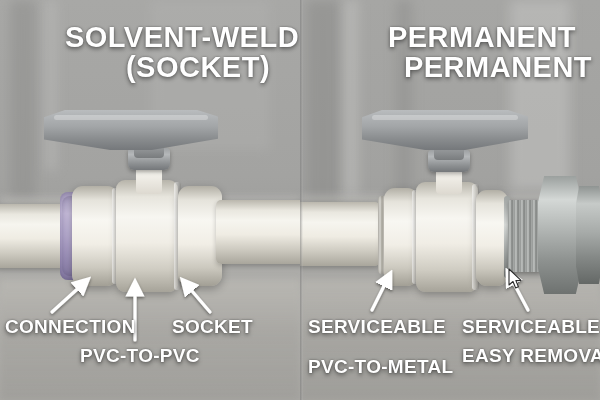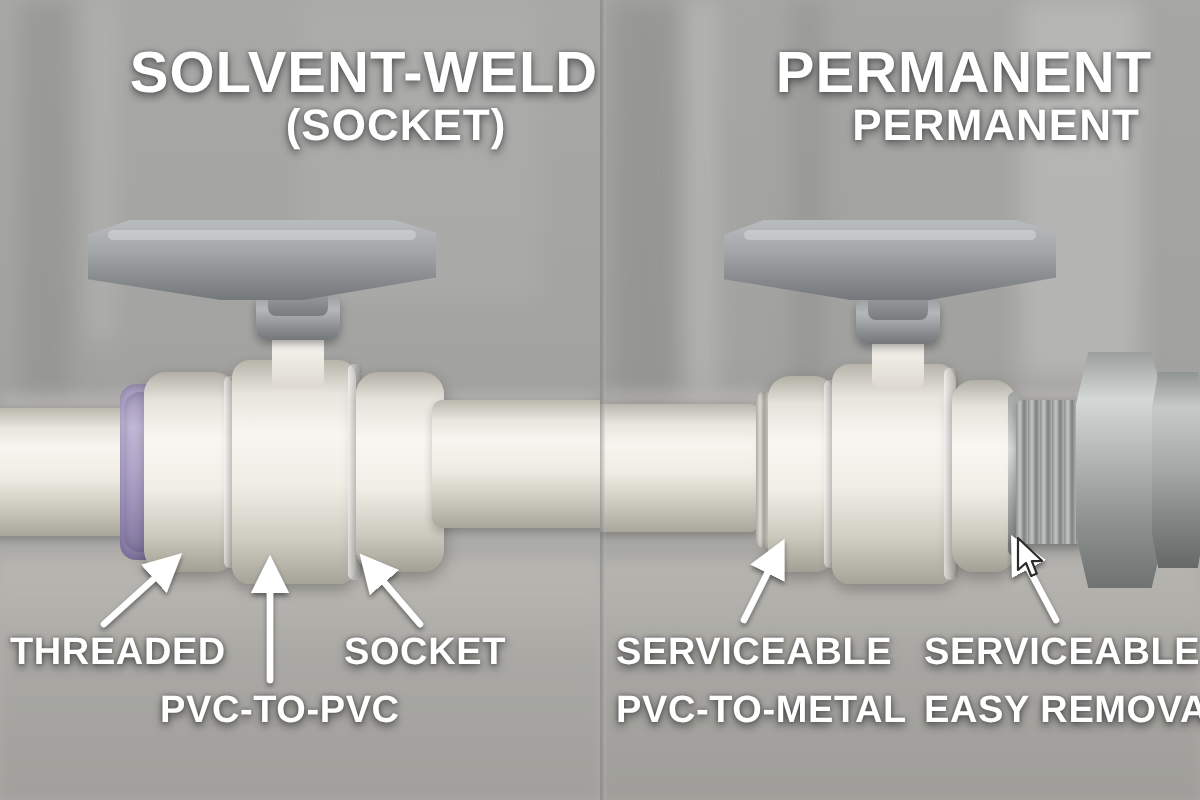--- a/index.html
+++ b/index.html
@@ -130,21 +130,21 @@
   .title{
     position:absolute;left:0;width:300px;text-align:center;
     color:#fff;font-weight:bold;
     font-family:"Liberation Sans Narrow","Liberation Sans",sans-serif;
     letter-spacing:.5px;line-height:1.04;
     text-shadow:0 2px 4px rgba(0,0,0,.45), 0 0 2px rgba(0,0,0,.35);
     z-index:30;
     padding-left:32px;
   }
   .title .l1{display:block;font-size:29px;}
-  .title .l2{display:block;font-size:22px;margin-left:32px;}
+  .title .l2{display:block;font-size:29px;margin-left:32px;}
   .title-left{top:22px;}
   .title-right{top:22px;}
 
   
   .lbl{
     position:absolute;color:#fff;font-weight:bold;
     font-family:"Liberation Sans Narrow","Liberation Sans",sans-serif;
     font-size:19px;letter-spacing:.3px;white-space:nowrap;
     text-shadow:0 2px 4px rgba(0,0,0,.5), 0 0 2px rgba(0,0,0,.4);
     z-index:30;
@@ -189,21 +189,21 @@
       <div class="handle-stem" style="left:134px;top:140px;width:30px;height:18px;"></div>
       <div class="handle" style="left:44px;top:110px;width:174px;height:40px;
                   clip-path:polygon(0% 18%,12% 0%,88% 0%,100% 16%,100% 72%,62% 100%,38% 100%,0% 74%);"></div>
     </div>
 
     <div class="title title-left">
       <span class="l1">SOLVENT-WELD</span>
       <span class="l2">(SOCKET)</span>
     </div>
 
-    <div class="lbl" style="left:5px;top:316px;">THREADED</div>
+    <div class="lbl" style="left:5px;top:316px;">CONNECTION</div>
     <div class="lbl" style="left:80px;top:345px;">PVC-TO-PVC</div>
     <div class="lbl" style="left:172px;top:316px;">SOCKET</div>
   </div>
 
   <div class="panel right">
     <div class="bg r"></div>
     <div class="blurbar br1"></div>
     <div class="blurbar br2"></div>
     <div class="blurbar br3"></div>
     <div class="blurbar br4"></div>
@@ -234,21 +234,21 @@
       <div class="handle" style="left:62px;top:110px;width:166px;height:40px;
                   clip-path:polygon(0% 18%,12% 0%,88% 0%,100% 16%,100% 72%,62% 100%,38% 100%,0% 74%);"></div>
     </div>
 
     <div class="title title-right">
       <span class="l1">PERMANENT</span>
       <span class="l2">PERMANENT</span>
     </div>
 
     <div class="lbl" style="left:8px;top:316px;">SERVICEABLE</div>
-    <div class="lbl" style="left:8px;top:345px;">PVC-TO-METAL</div>
+    <div class="lbl" style="left:8px;top:356px;">PVC-TO-METAL</div>
     <div class="lbl" style="left:162px;top:316px;">SERVICEABLE</div>
     <div class="lbl" style="left:162px;top:345px;">EASY REMOVAL</div>
   </div>
 
   <svg class="arrows" viewBox="0 0 600 400">
     <defs>
       <filter id="ashadow" x="-40%" y="-40%" width="180%" height="180%">
         <feDropShadow dx="0" dy="1.5" stdDeviation="1.4" flood-color="#000" flood-opacity="0.45"></feDropShadow>
       </filter>
       <marker id="ah" markerWidth="6" markerHeight="6" refX="3" refY="3" orient="auto">

